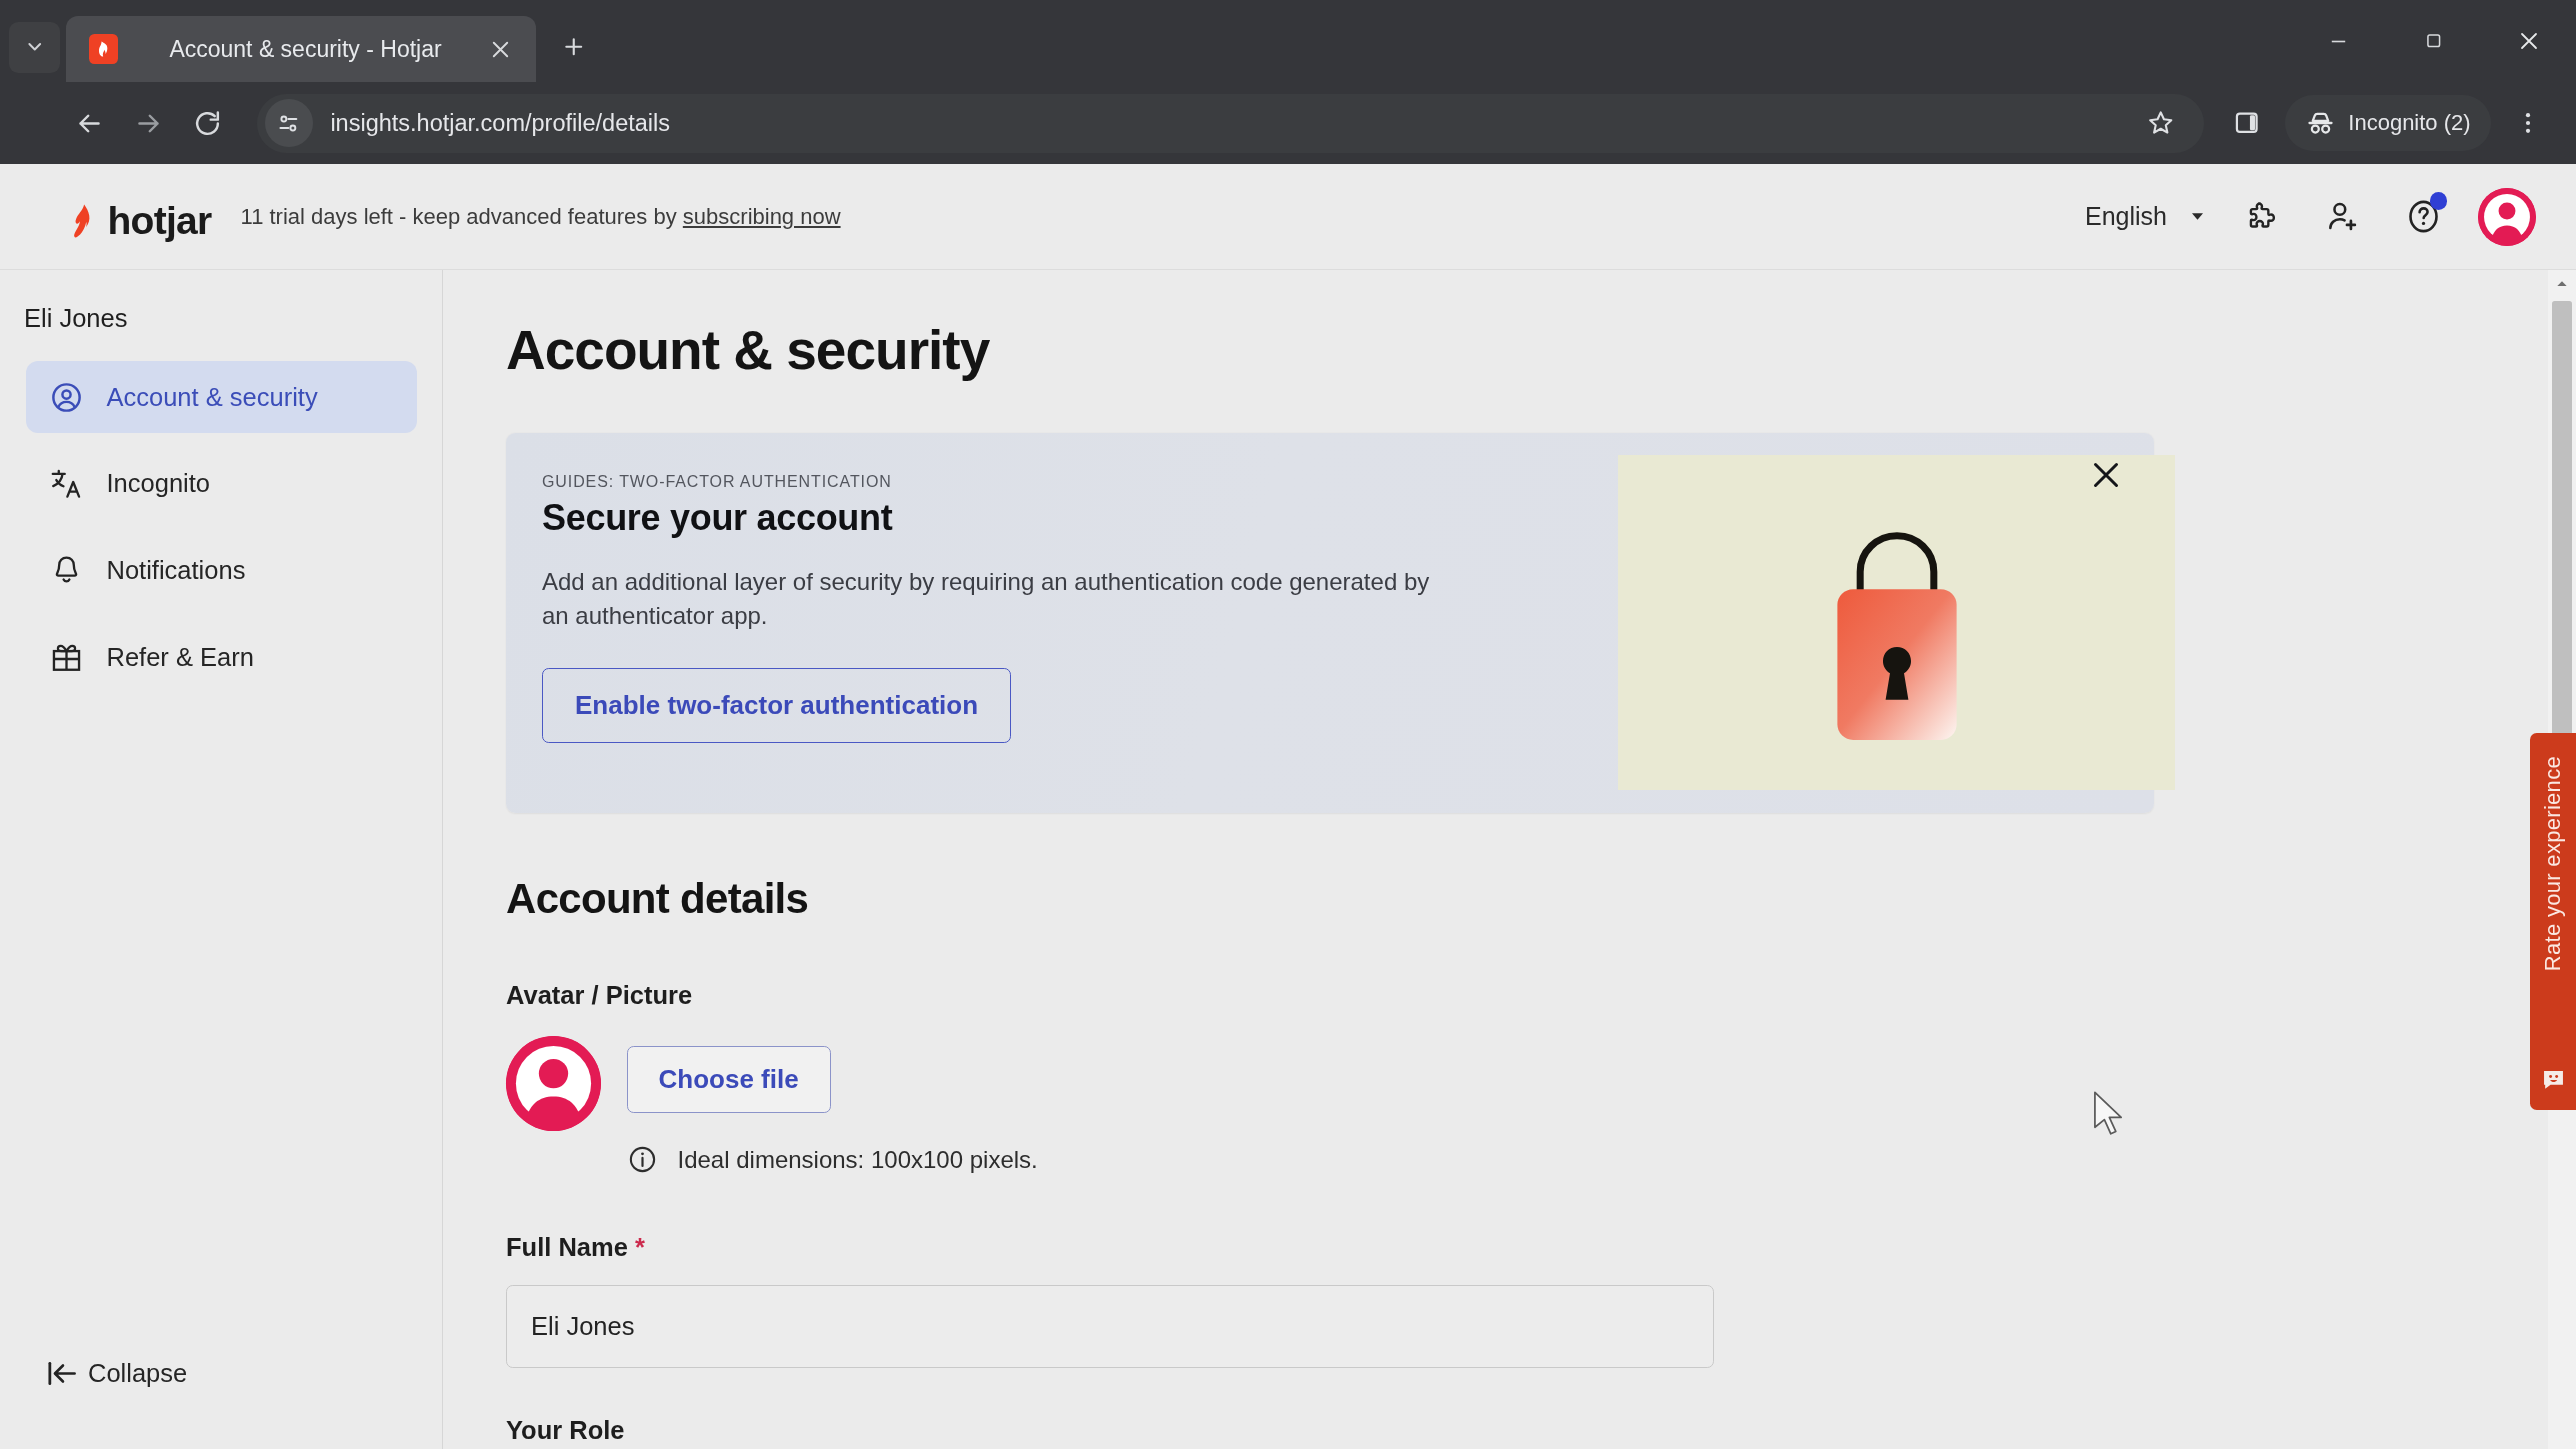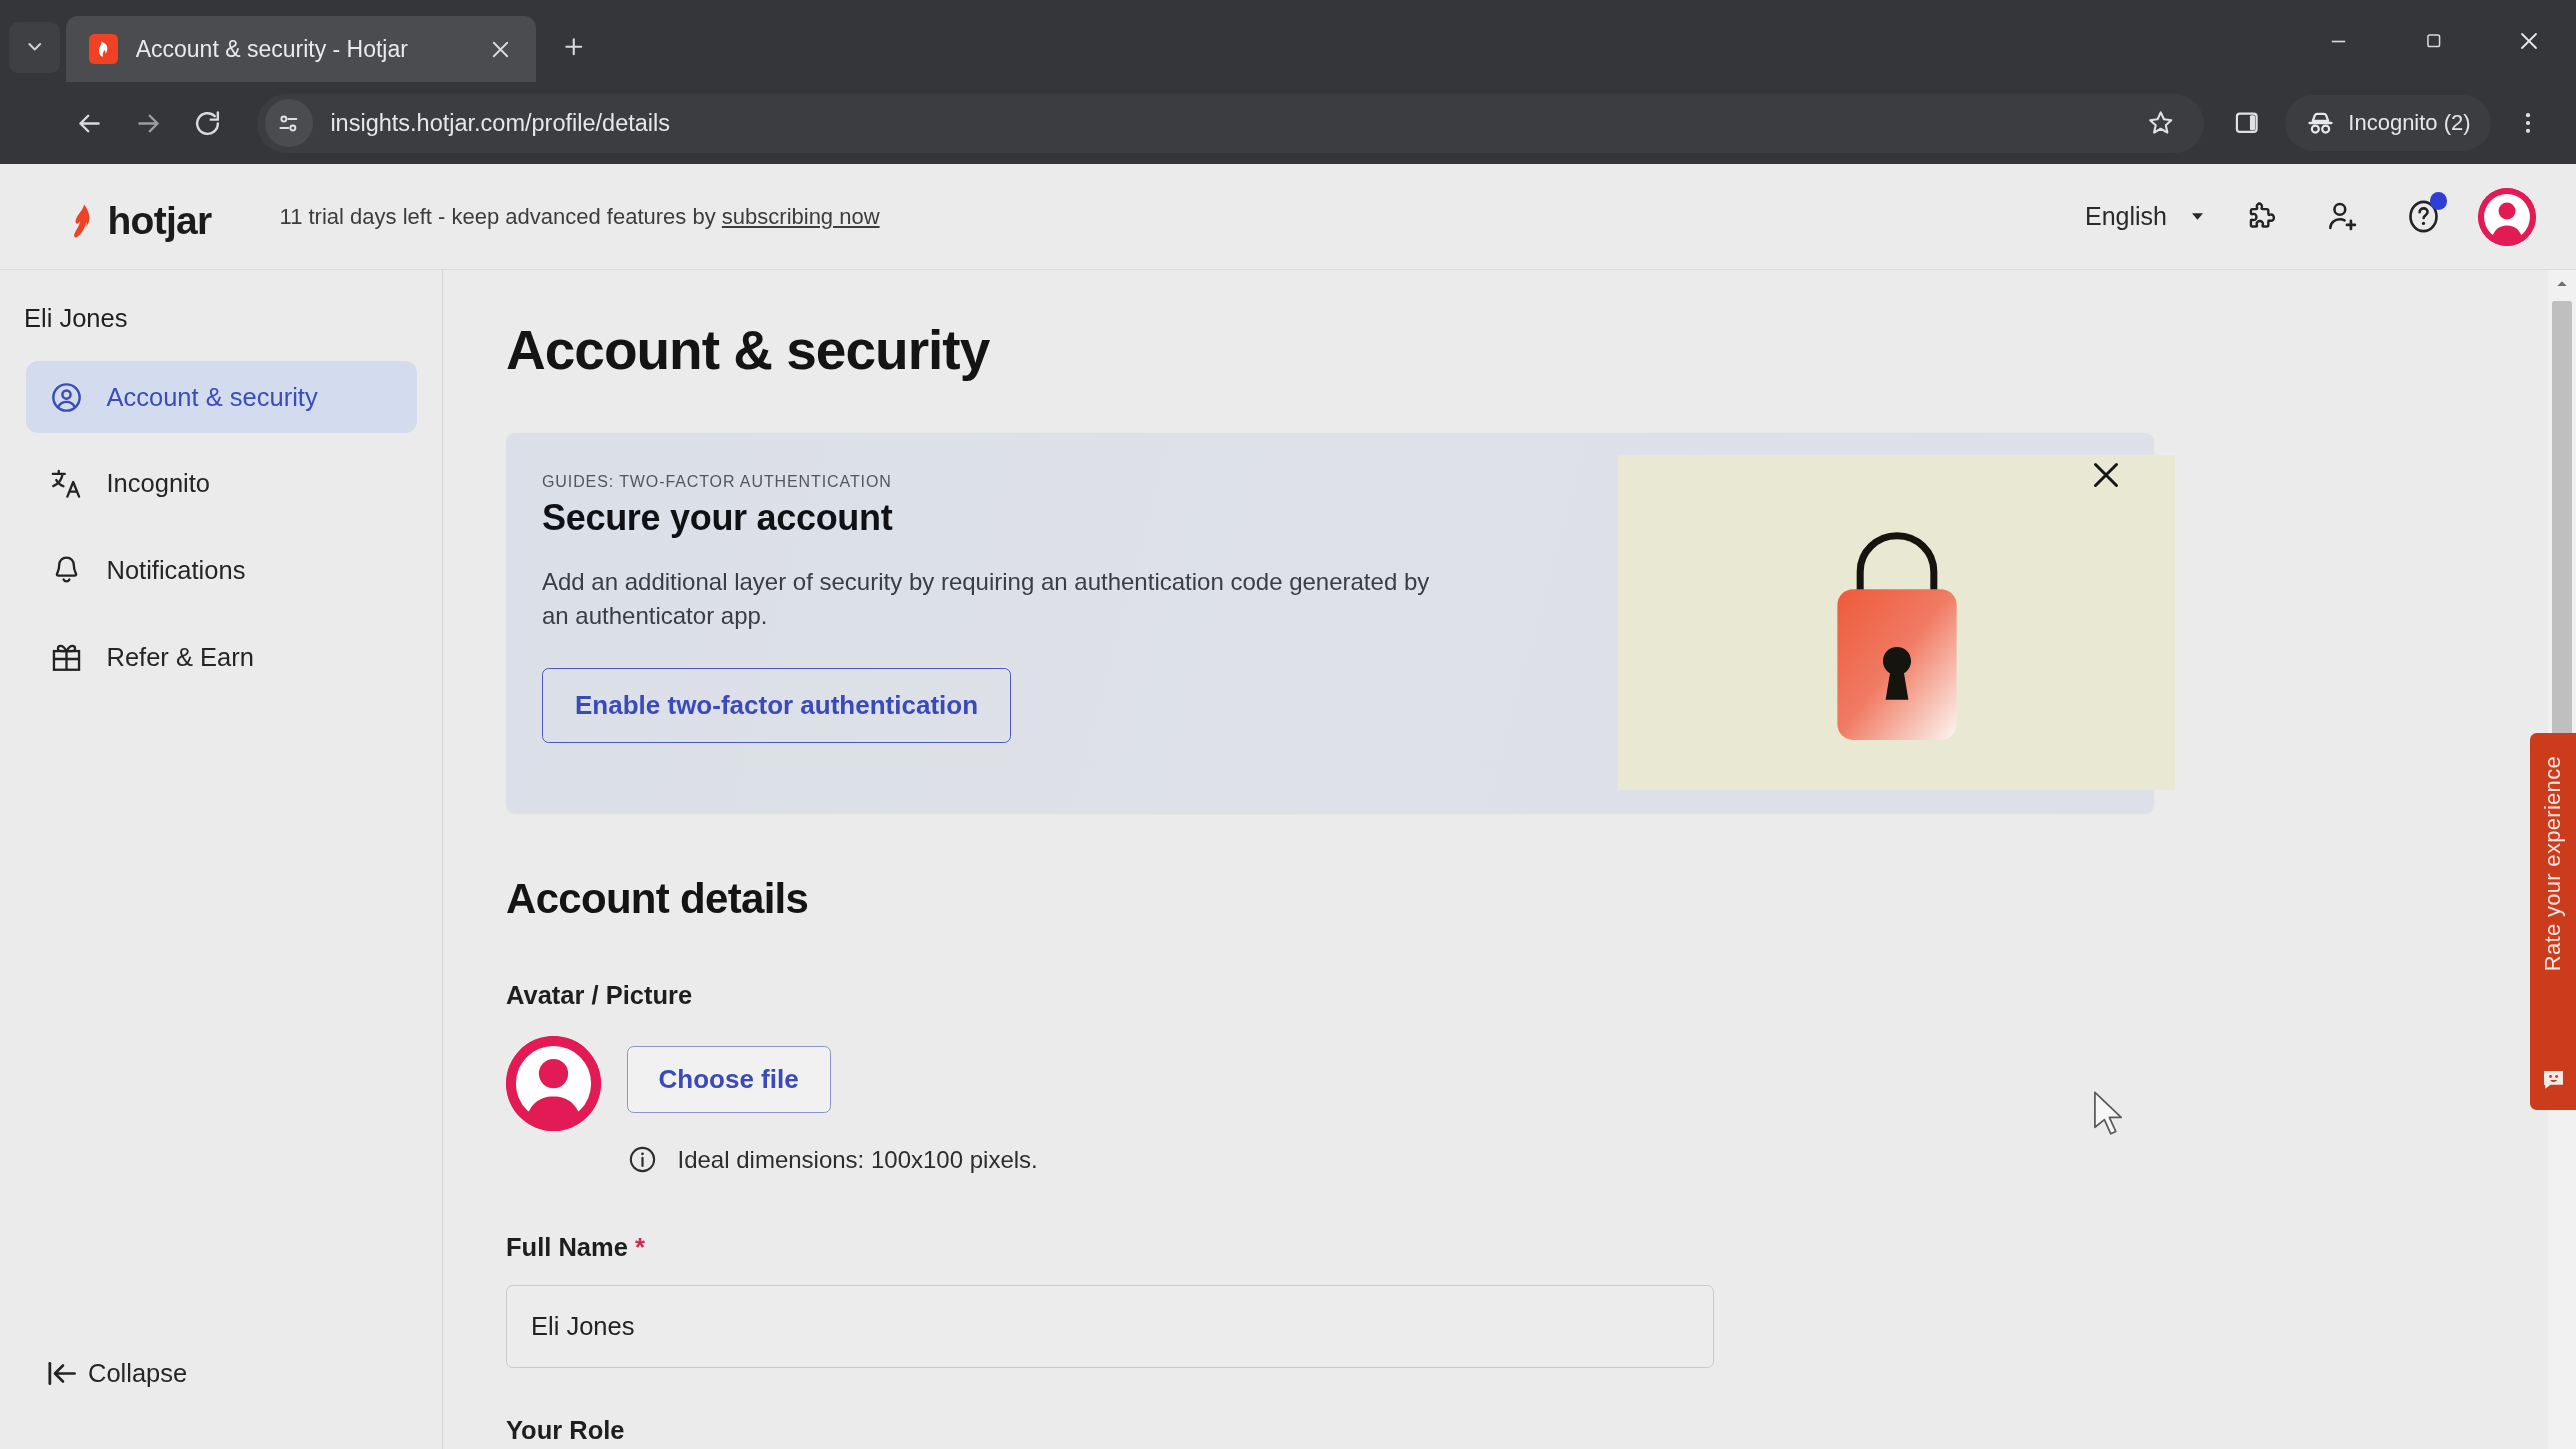--- a/index.html
+++ b/index.html
@@ -8,21 +8,21 @@
     font-family: "Liberation Sans", sans-serif;
     background: #ebebeb;
     overflow: hidden;
   }
 
   
   .browser { width: 2576px; height: 1449px; position: relative; background: #35363a; }
 
   .tabstrip {
     height: 82px; background: #35363a;
-    display: flex; align-items: flex-end; padding-left: 9.4px; position: relative;
+    display: flex; align-items: flex-end; padding-left: 9.4px; position: relative; text-align: center;
   }
   .tablist-btn {
     width: 51px; height: 51px; border-radius: 9.4px; background: #3f4043;
     display: flex; align-items: center; justify-content: center;
     margin-bottom: 9.4px; margin-right: 5.4px; cursor: pointer;
   }
   .tablist-btn svg { width: 21.5px; height: 21.5px; }
 
   .tab {
     height: 66px; width: 470px; border-radius: 12px 12px 0 0;
@@ -87,21 +87,21 @@
     position: absolute; left: 0; top: 164px; width: 2576px; height: 1285px;
     background: #ebebeb; overflow: hidden;
   }
 
   .hj-header {
     height: 106px; background: #ebebeb; display: flex; align-items: center;
     padding: 0 40px 0 60px; border-bottom: 0.7px solid #dcdcdc;
   }
   .hj-logo { display: flex; align-items: center; flex: none; margin-top: 9px; }
   .hj-logo-text { font-size: 39px; font-weight: 700; color: #1b1b1b; letter-spacing: -0.7px; margin-left: 5.4px; }
-  .trial-text { font-size: 22px; color: #3c3c3c; margin-left: 68px; white-space: nowrap; }
+  .trial-text { font-size: 22px; color: #3c3c3c; margin-left: 29px; white-space: nowrap; }
   .trial-link { color: #3c3c3c; text-decoration: underline; cursor: pointer; }
   .hj-header-right { margin-left: auto; display: flex; align-items: center; gap: 29.5px; }
   .lang-select { display: flex; align-items: center; gap: 21px; cursor: pointer; }
   .lang-select span { font-size: 25px; color: #2a2a2a; }
   .hdr-icon { width: 51px; height: 51px; display: flex; align-items: center; justify-content: center; cursor: pointer; position: relative; }
   .badge-dot {
     position: absolute; width: 17.4px; height: 17.4px; border-radius: 50%;
     background: #2f3fd4; top: 1.3px; right: 1.3px;
   }
   .hdr-avatar {

